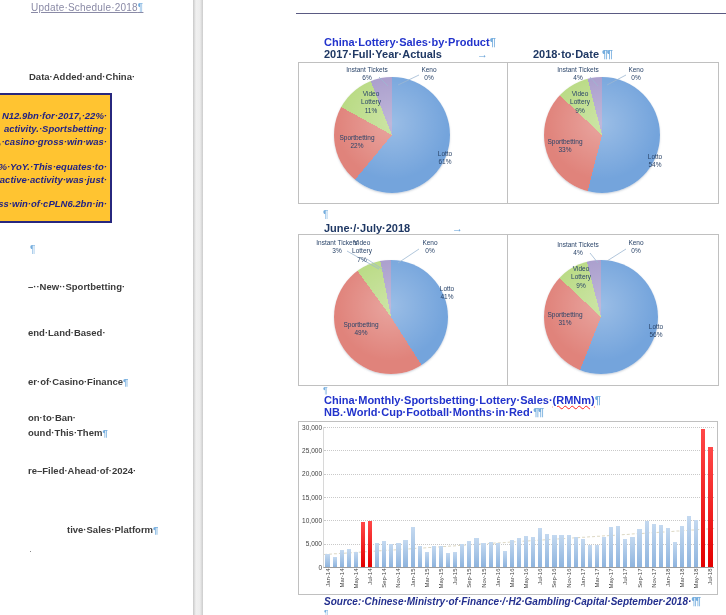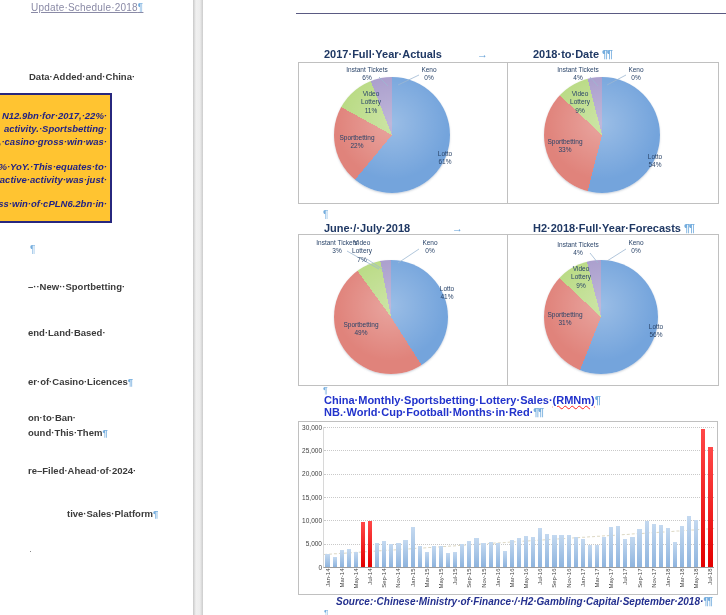--- a/index.html
+++ b/index.html
@@ -52,31 +52,32 @@
     <div class="ybox-line" style="top:41px;">,·casino·gross·win·was·</div>
     <div class="ybox-line" style="top:66px;">%·YoY.·This·equates·to·</div>
     <div class="ybox-line" style="top:79px;">ractive·activity·was·just·</div>
     <div class="ybox-line" style="top:103px;">ss·win·of·cPLN6.2bn·in·</div>
   </div>
 
   <div class="t pil" style="left:2px;top:244px;font-size:10px;">¶</div>
 
   <div class="t lfrag" style="left:0;top:281px;">–··New··Sportbetting·</div>
   <div class="t lfrag" style="left:0;top:327px;">end·Land·Based·</div>
-  <div class="t lfrag" style="left:0;top:376px;"><span>er·of·Casino·Licences</span><span class="pil">¶</span></div>
+  <div class="t lfrag" style="left:0;top:376px;"><span>er·of·Casino·Finance</span><span class="pil">¶</span></div>
   <div class="t lfrag" style="left:0;top:412px;">on·to·Ban·</div>
   <div class="t lfrag" style="left:0;top:427px;"><span>ound·This·Them</span><span class="pil">¶</span></div>
   <div class="t lfrag" style="left:0;top:465px;">re–Filed·Ahead·of·2024·</div>
-  <div class="t lfrag" style="left:0;top:508px;padding-left:39px;"><span>tive·Sales·Platform</span><span class="pil">¶</span></div>
+  <div class="t lfrag" style="left:0;top:524px;padding-left:39px;"><span>tive·Sales·Platform</span><span class="pil">¶</span></div>
   <div class="t" style="left:1px;top:546px;font-size:9px;color:#777;">·</div>
 
   <div class="gutter" style="left:193px;width:10px;"></div>
 
   <div class="hdr-rule" style="left:296px;top:13px;width:430px;"></div>
 
+  <div class="t sect" style="left:296px;top:36px;"><span>China·Lottery·Sales·by·Product</span><span class="pil">¶</span></div>
 
   <div class="t sub" style="left:296px;top:48px;">2017·Full·Year·Actuals</div>
   <div class="t arrow" style="left:449px;top:48px;">→</div>
   <div class="t sub" style="left:505px;top:48px;"><span>2018·to·Date</span> <span class="pilD">¶¶</span></div>
 
   <div class="frame" style="left:298px;top:62px;width:209px;height:140px;">
     <div class="pie" style="left: 35px; top: 14px; width: 116px; height: 116px; background: radial-gradient(circle at 50% 40%, rgba(255, 255, 255, 0.28), rgba(255, 255, 255, 0) 62%), conic-gradient(rgb(116, 164, 220) 0%, rgb(116, 164, 220) 61%, rgb(224, 131, 123) 61%, rgb(224, 131, 123) 83%, rgb(184, 218, 130) 83%, rgb(184, 218, 130) 94%, rgb(167, 155, 203) 94%, rgb(167, 155, 203) 100%, rgb(217, 199, 232) 100%, rgb(217, 199, 232) 100%);"></div>
     <svg class="leaders" width="209" height="140">
       <line x1="80" y1="14" x2="89" y2="23" stroke="#9db8d2" stroke-width="0.8"></line>
       <line x1="120" y1="12" x2="99" y2="22" stroke="#9db8d2" stroke-width="0.8"></line>
@@ -134,21 +135,20 @@
           <div>54%</div>
         </div>
       </div>
   </div>
   <div class="t pil" style="left:716px;top:193px;font-size:9px;">¶</div>
 
   <div class="t pil" style="left:295px;top:209px;font-size:10px;">¶</div>
 
   <div class="t sub" style="left:296px;top:222px;">June·/·July·2018</div>
   <div class="t arrow" style="left:424px;top:222px;">→</div>
-  <div class="t sub" style="left:505px;top:222px;"><span>H2·2018·Full·Year·Forecasts</span> <span class="pilD">¶¶</span></div>
 
   <div class="frame" style="left:298px;top:234px;width:209px;height:150px;">
     <div class="pie" style="left: 35px; top: 25px; width: 114px; height: 114px; background: radial-gradient(circle at 50% 40%, rgba(255, 255, 255, 0.28), rgba(255, 255, 255, 0) 62%), conic-gradient(rgb(116, 164, 220) 0%, rgb(116, 164, 220) 41%, rgb(224, 131, 123) 41%, rgb(224, 131, 123) 90%, rgb(184, 218, 130) 90%, rgb(184, 218, 130) 97%, rgb(167, 155, 203) 97%, rgb(167, 155, 203) 100%, rgb(217, 199, 232) 100%, rgb(217, 199, 232) 100%);"></div>
     <svg class="leaders" width="209" height="150">
       <line x1="48" y1="16" x2="80" y2="34" stroke="#9db8d2" stroke-width="0.8"></line>
       <line x1="68" y1="24" x2="86" y2="36" stroke="#9db8d2" stroke-width="0.8"></line>
       <line x1="120" y1="14" x2="99" y2="28" stroke="#9db8d2" stroke-width="0.8"></line>
     </svg>
     <div class="pie-labels">
         <div class="pie-label" style="left: 38px; top: 4px;">
@@ -305,16 +305,16 @@
         <div class="xtick" style="left: 345.091px;">Mar-18</div>
         <div class="bar" style="left: 363.082px; height: 50.8667px;"></div>
         <div class="bar" style="left: 370.173px; height: 46.6667px;"></div>
         <div class="xtick" style="left: 359.273px;">May-18</div>
         <div class="bar red" style="left: 377.264px; height: 137.667px;"></div>
         <div class="bar red" style="left: 384.355px; height: 119.933px;"></div>
         <div class="xtick" style="left: 373.455px;">Jul-18</div>
       </div>
   </div>
 
-  <div class="t src" style="left:308px;top:596px;text-align:center;"><span>Source:·Chinese·Ministry·of·Finance·/·H2·Gambling·Capital·September·2018·</span><span class="pilD">¶¶</span></div>
+  <div class="t src" style="left:296px;top:596px;text-align:center;"><span>Source:·Chinese·Ministry·of·Finance·/·H2·Gambling·Capital·September·2018·</span><span class="pilD">¶¶</span></div>
   <div class="t pil" style="left:296px;top:608px;font-size:8px;">¶</div>
 
 </div>
 
 </body></html>

